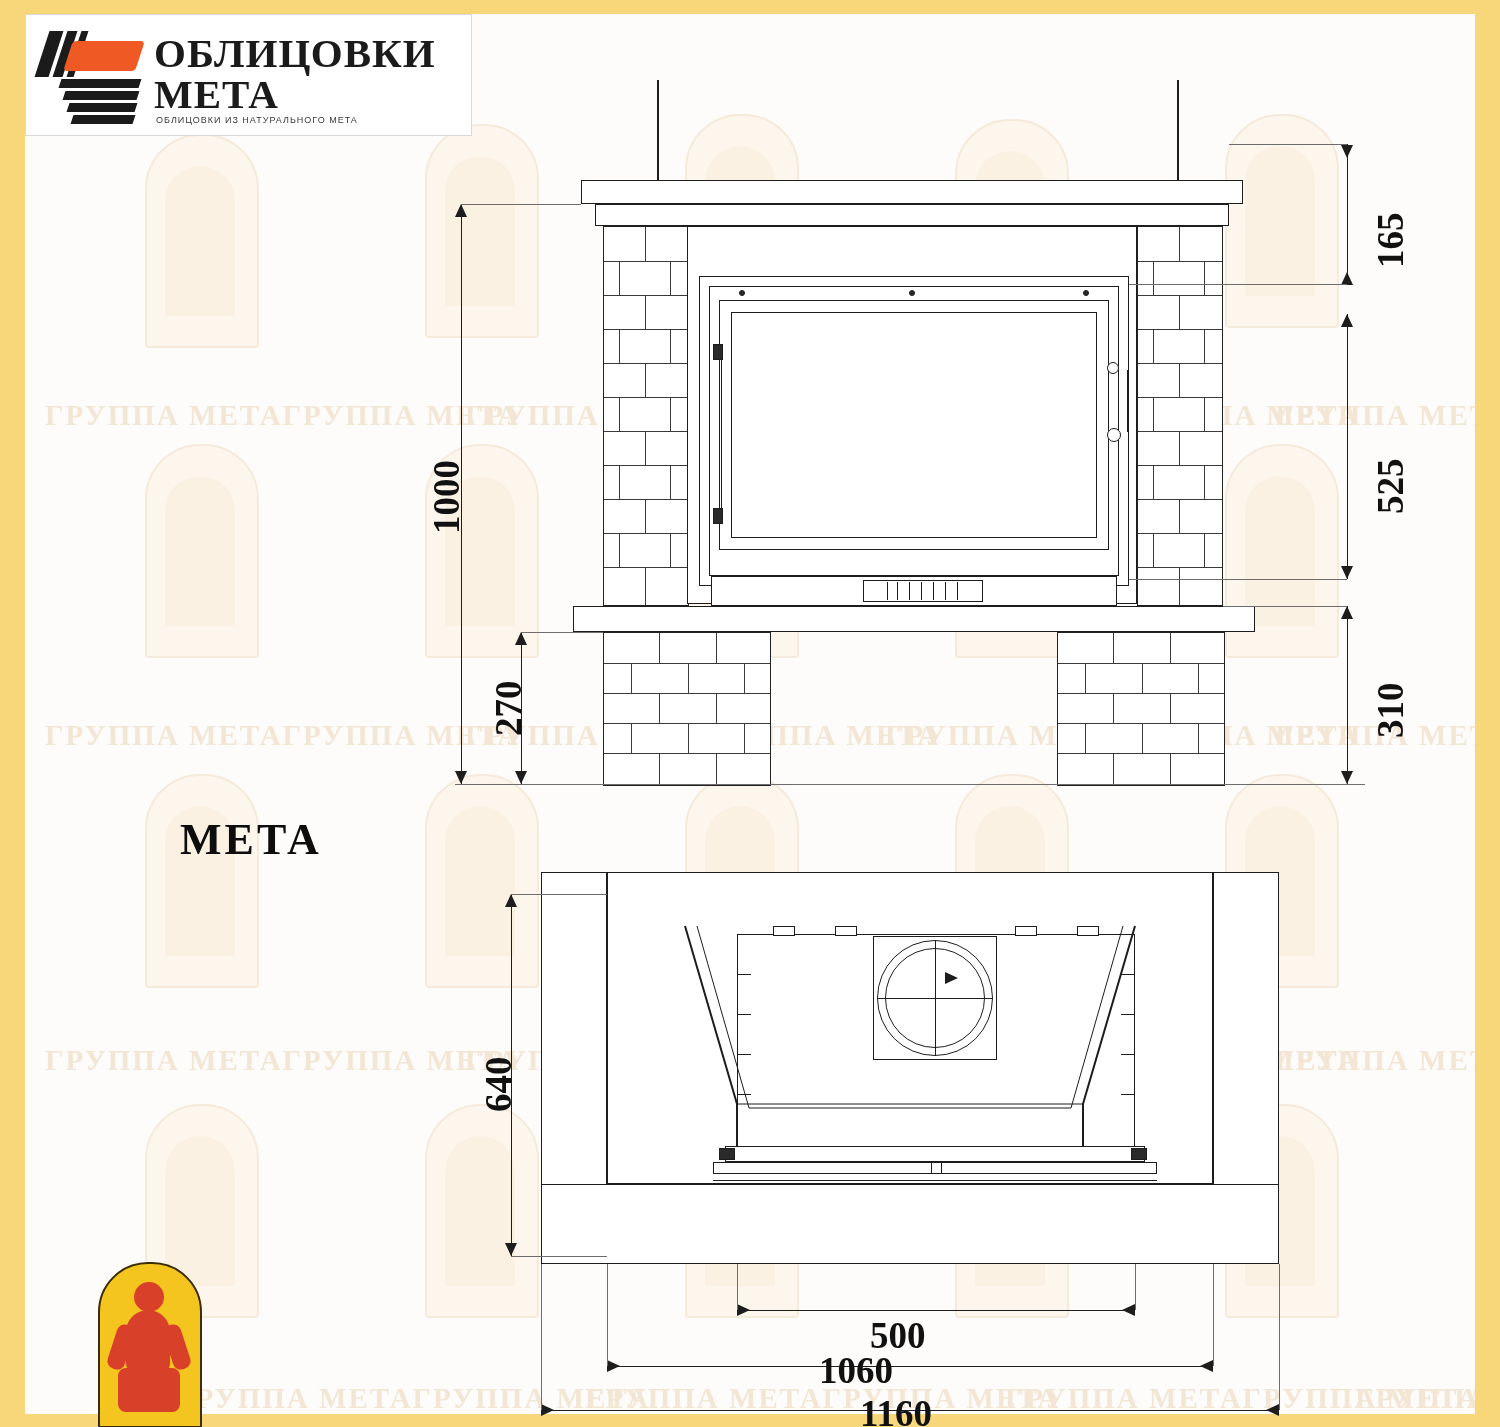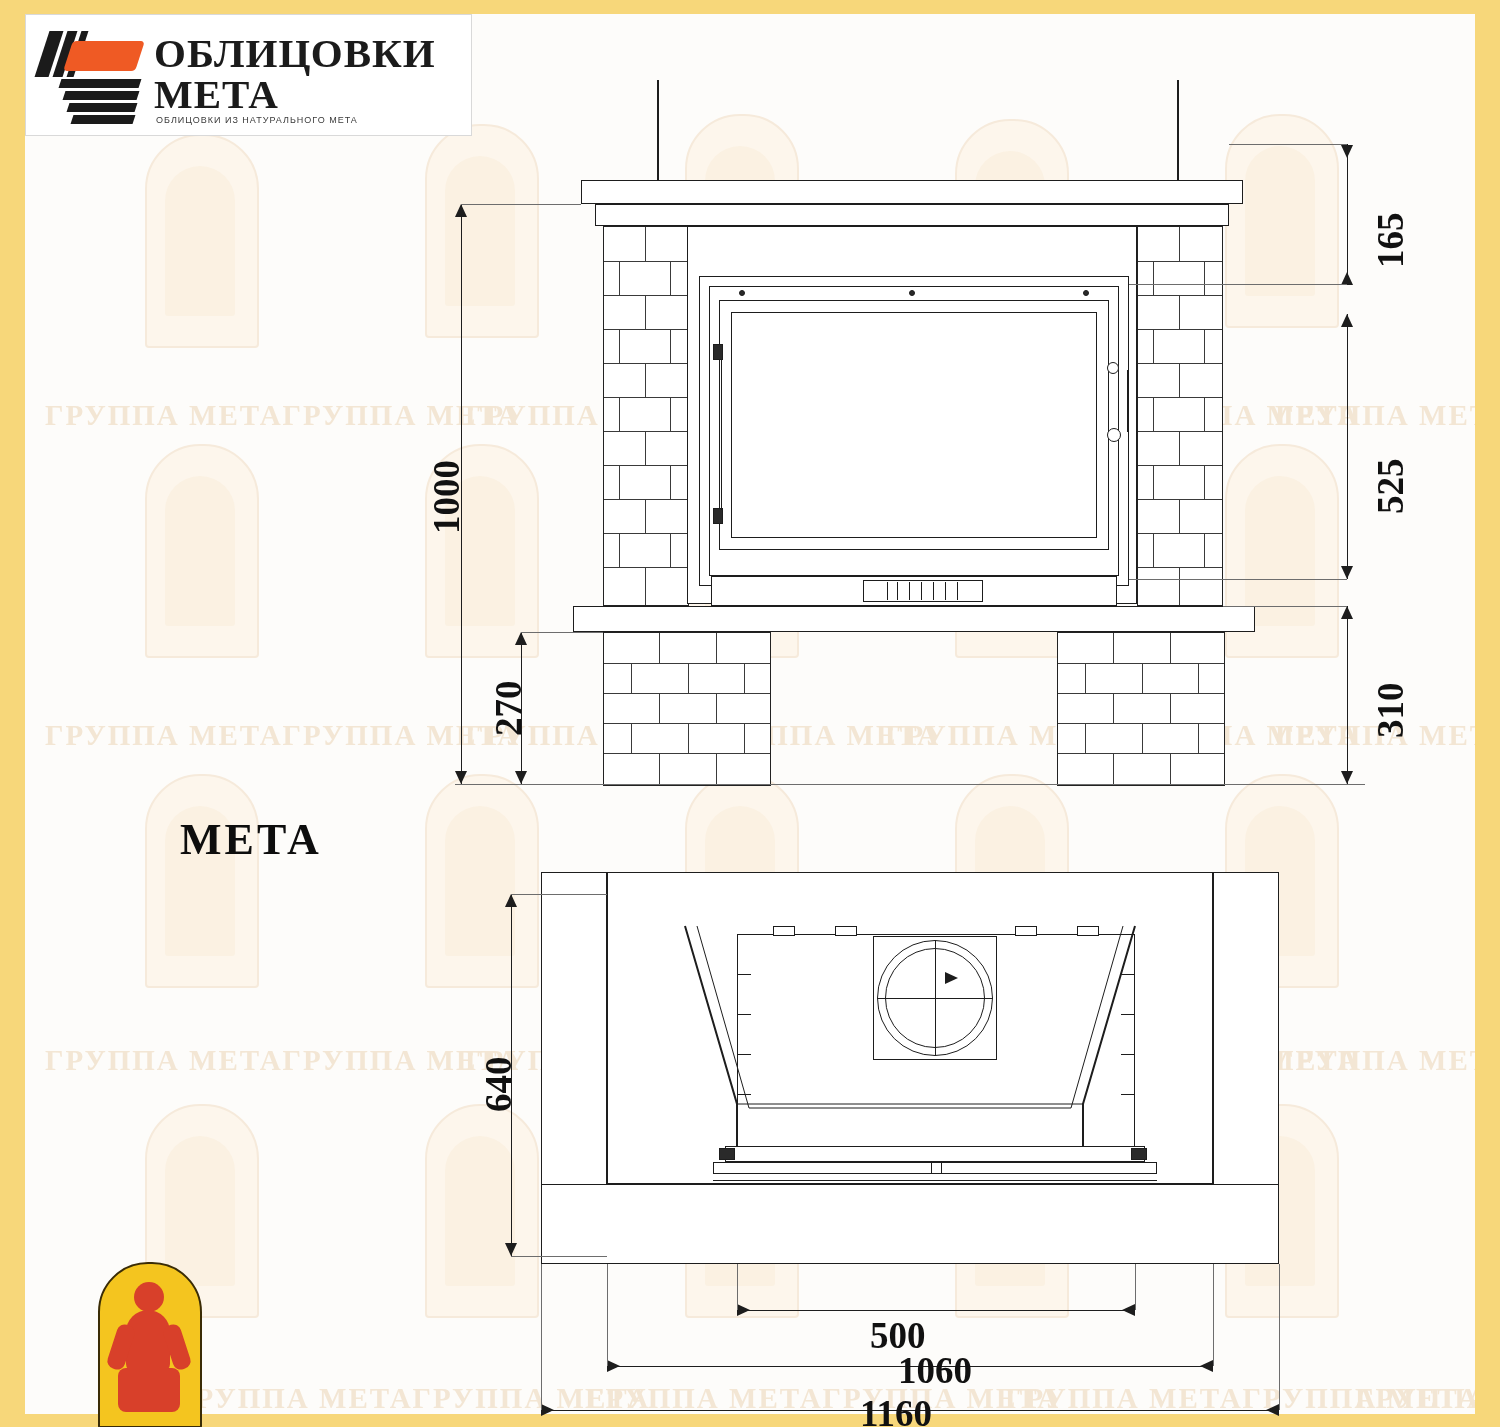--- a/index.html
+++ b/index.html
@@ -480,21 +480,21 @@
       <div class="arrow-left" style="left:1097px; top:1290px;"></div>
       <div class="ln v1 light" style="left:712px; top:1250px; height:46px;"></div>
       <div class="ln v1 light" style="left:1110px; top:1250px; height:46px;"></div>
       <div class="dim-txt" style="left:845px; top:1300px;">500</div>
 
       <div class="ln h1" style="left:582px; top:1352px; width:606px;"></div>
       <div class="arrow-right" style="left:582px; top:1346px;"></div>
       <div class="arrow-left" style="left:1175px; top:1346px;"></div>
       <div class="ln v1 light" style="left:582px; top:1250px; height:102px;"></div>
       <div class="ln v1 light" style="left:1188px; top:1250px; height:102px;"></div>
-      <div class="dim-txt" style="left:873px; top:1335px;">1060</div>
+      <div class="dim-txt" style="left:794px; top:1335px;">1060</div>
 
       <div class="ln h1" style="left:516px; top:1396px; width:738px;"></div>
       <div class="arrow-right" style="left:516px; top:1390px;"></div>
       <div class="arrow-left" style="left:1241px; top:1390px;"></div>
       <div class="ln v1 light" style="left:516px; top:1250px; height:146px;"></div>
       <div class="ln v1 light" style="left:1254px; top:1250px; height:146px;"></div>
       <div class="dim-txt" style="left:835px; top:1378px;">1160</div>
     </div>
 
     <div id="emblem">

